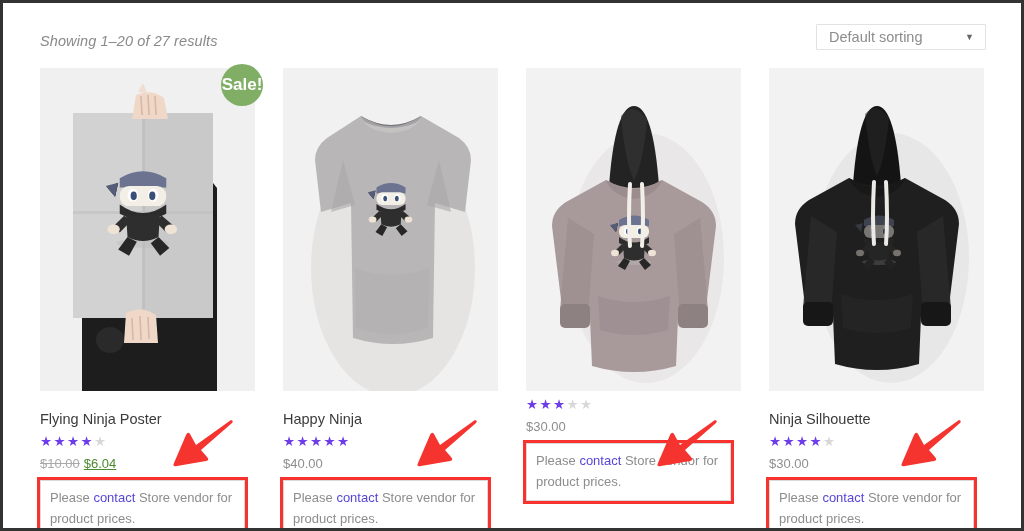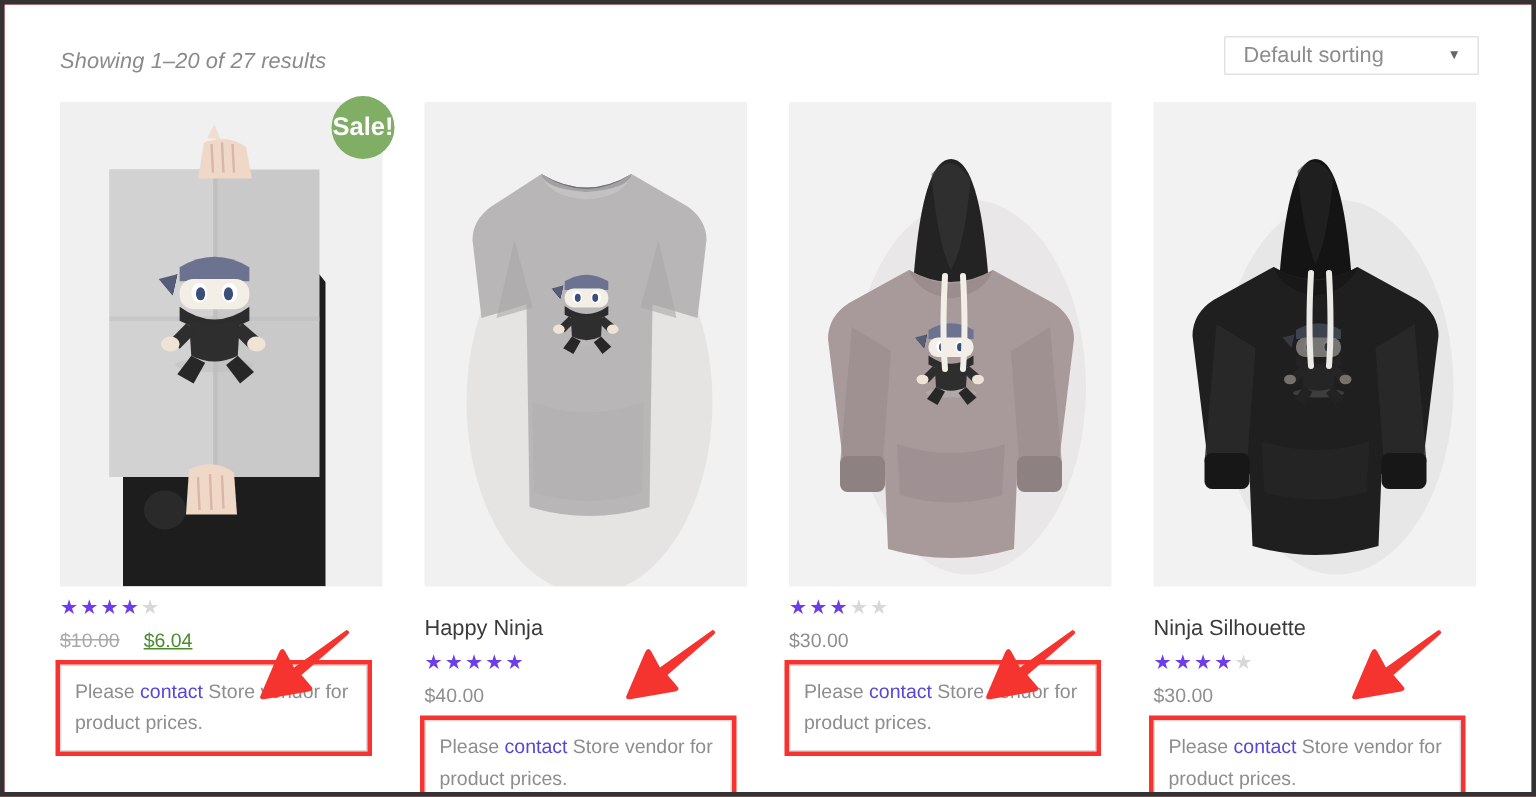--- a/index.html
+++ b/index.html
@@ -12,21 +12,21 @@
     height: 531px;
     overflow: hidden;
     font-family: "Liberation Sans", sans-serif;
   }
   .screen {
     position: relative;
     width: 1024px;
     height: 531px;
     box-sizing: border-box;
     border: 3px solid #333333;
-    background: #ef4444;
+    background: #3b82f6;
     overflow: hidden;
   }
   .inner {
     position: absolute;
     left: 0; top: 0;
     width: 1018px;
     height: 525px;
     background: #ffffff;
   }
 
@@ -141,21 +141,21 @@
 
   .price {
     margin-top: 7px;
     font-size: 13px;
     color: #8e8e8e;
     white-space: nowrap;
   }
   .price .old {
     text-decoration: line-through;
     color: #a9a9a9;
-    margin-right: 16px;
+    margin-right: 4px;
   }
   .price .new {
     color: #4a8c2e;
     text-decoration: underline;
     font-weight: normal;
   }
 
   .notice {
     position: relative;
     margin-top: 9px;
@@ -255,20 +255,21 @@
       <g fill="#f0d8c8">
         <path d="M86 245 q16 -8 30 2 l2 28 -34 0 z"></path>
       </g>
       <g stroke="#d9b6a5" stroke-width="1.6" fill="none">
         <path d="M92 250 l1 22M100 248 l1 24M108 249 l1 22"></path>
       </g>
       <ellipse cx="70" cy="272" rx="14" ry="13" fill="#2a2a2a"></ellipse>
     </svg>
           </div>
           <div class="sale-badge">Sale!</div>
+          <div class="p-title">Flying Ninja Poster</div>
           <div class="stars"><span class="st on">★</span><span class="st on">★</span><span class="st on">★</span><span class="st on">★</span><span class="st off">★</span></div>
           <div class="price"><span class="old">$10.00</span><span class="new">$6.04</span></div>
           <div class="notice"><span>Please </span><a href="#">contact</a><span> Store vendor for product prices.</span></div>
         </div>
         <div class="product">
           <div class="thumb">
     <svg viewBox="0 0 215 323" preserveAspectRatio="xMidYMid slice">
       <rect width="215" height="323" fill="#f1f1f1"></rect>
       <ellipse cx="110" cy="200" rx="82" ry="128" fill="#e3e1e0" opacity="0.8"></ellipse>
       <path d="M78 48 q30 18 60 0 l38 22 q12 9 12 22 l-6 52 -30 -9 -2 135 q-40 12 -80 0 l-2 -135 -30 9 -6 -52 q0 -13 12 -22 z" fill="#b9b6b7"></path>

